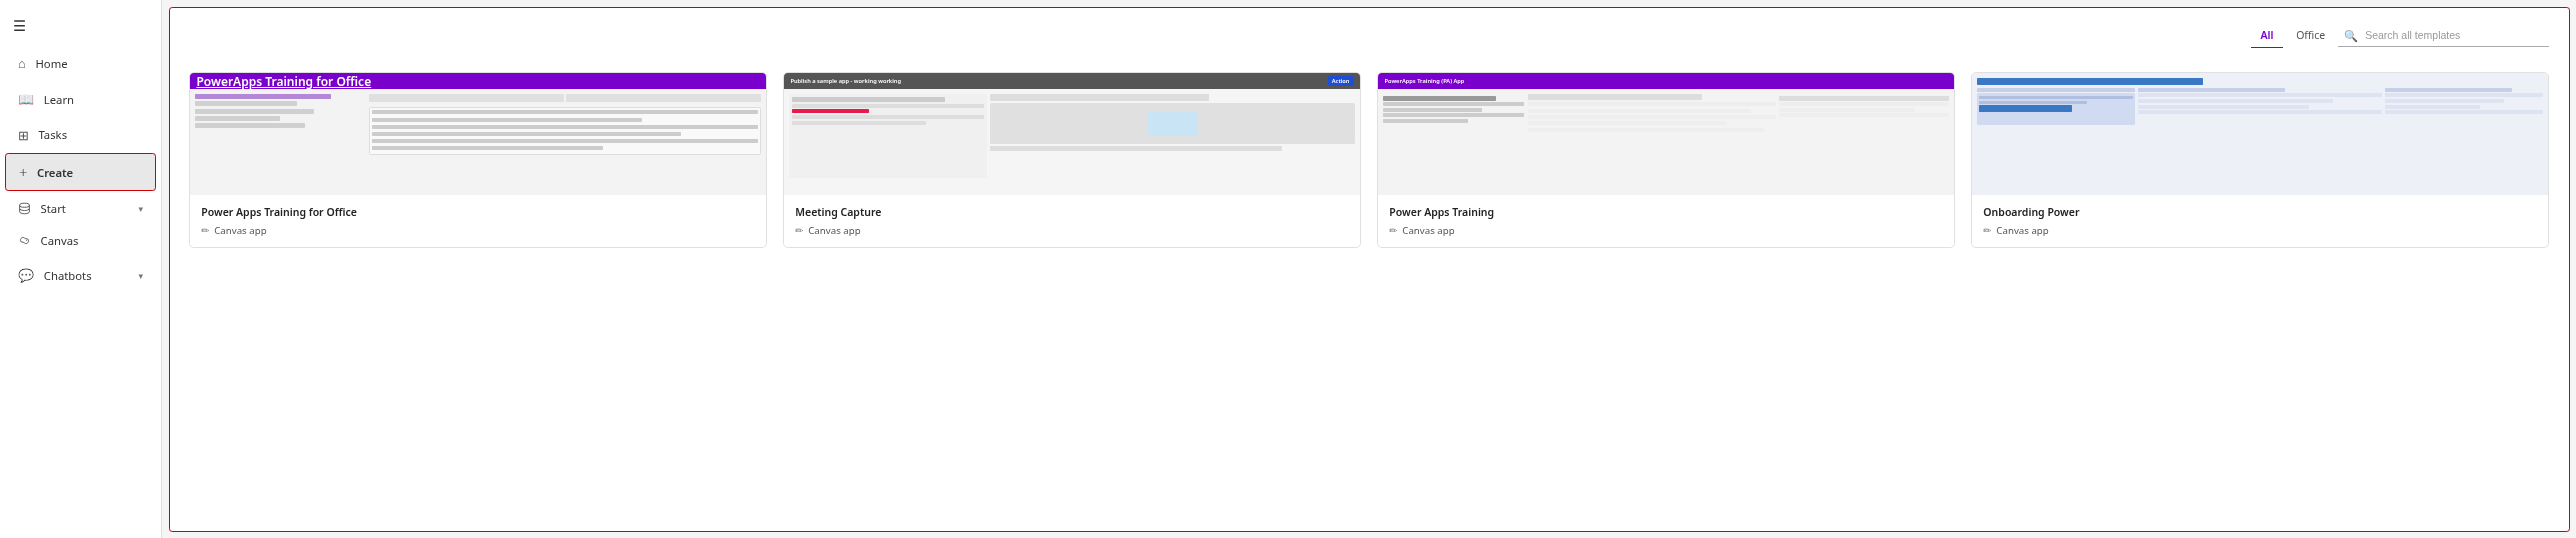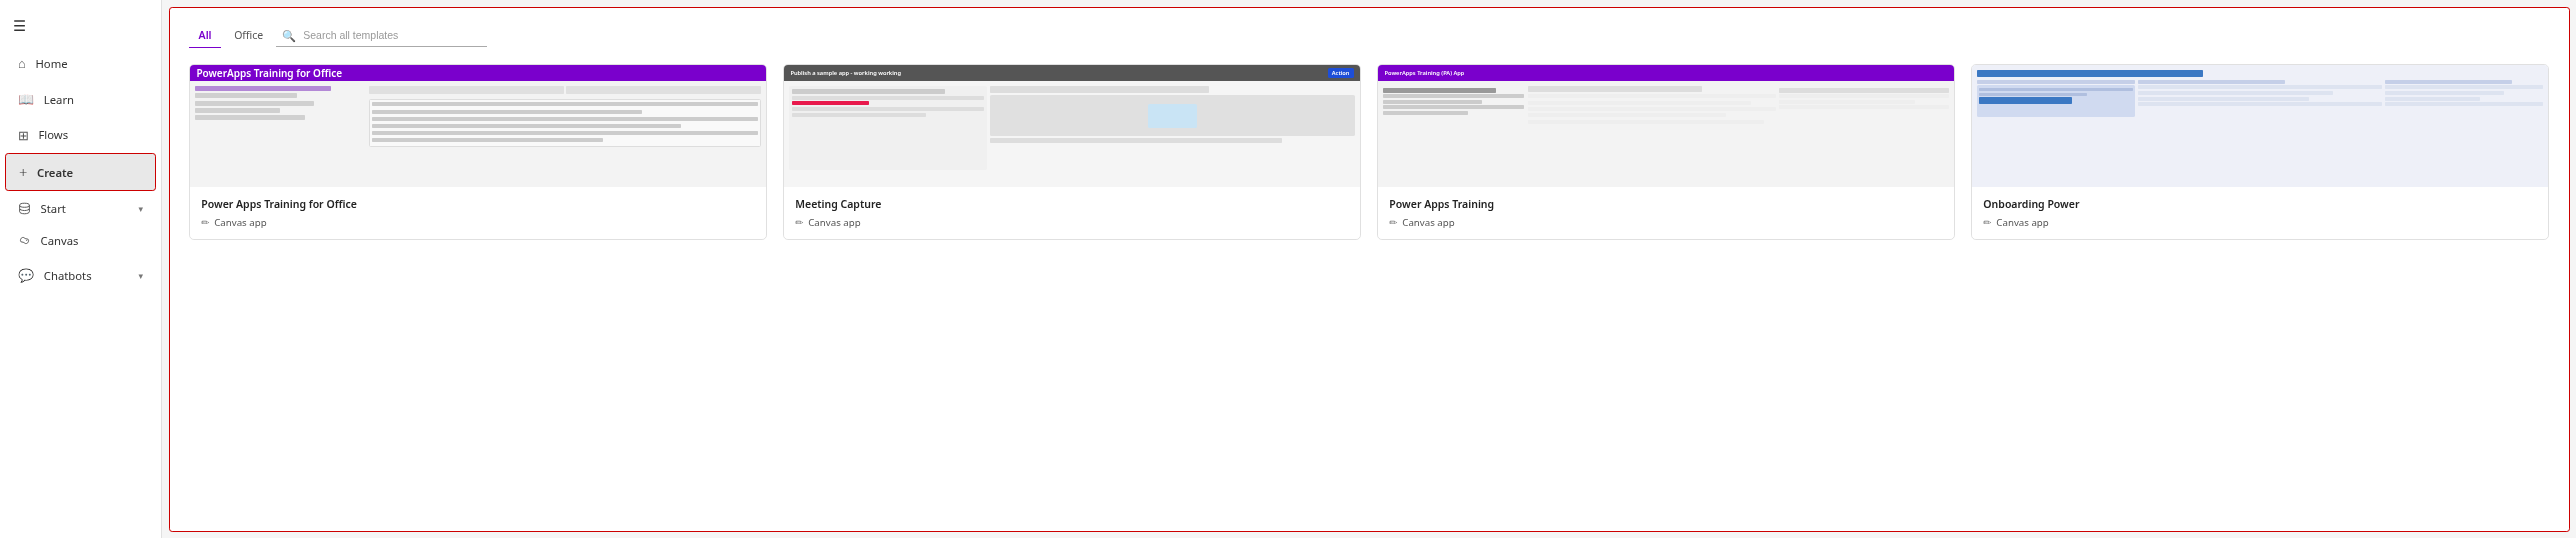--- a/index.html
+++ b/index.html
@@ -102,22 +102,22 @@
       justify-content: center;
       font-size: 9px;
       color: #555;
       cursor: pointer;
     }
 
     
     .tabs-search-row {
       display: flex;
       align-items: center;
-      justify-content: flex-start;
-      margin-bottom: 16px;
+      justify-content: flex-end;
+      margin-bottom: 24px;
     }
     .tabs {
       display: flex;
       gap: 0;
     }
     .tab {
       padding: 4.9px 9.7px;
       font-size: 10.5px;
       color: #555;
       cursor: pointer;
@@ -273,21 +273,21 @@
     <span>Home</span>
   </div>
 
   <div class="sidebar-item">
     <span class="icon">📖</span>
     <span>Learn</span>
   </div>
 
   <div class="sidebar-item">
     <span class="icon">⊞</span>
-    <span>Flows</span>
+    <span>Tasks</span>
   </div>
 
   <div class="sidebar-item active">
     <span class="icon plus-icon">+</span>
     <span>Create</span>
   </div>
 
   <div class="sidebar-item">
     <span class="icon">
       <svg width="13" height="13" viewBox="0 0 16 16" fill="none">
@@ -335,21 +335,21 @@
         <span class="search-icon">🔍</span>
         <input type="text" class="search-input" placeholder="Search all templates" style="">
       </div>
     </div>
 
     <div class="cards-grid">
 
       <div class="card">
         <div class="card-thumbnail thumb-card1">
           <div class="thumb-topbar" style="background:#7a00cc;">
-            <span style="font-size:10px; color:#fff;">PowerApps Training for Office</span>
+            <span style="font-size:12px; color:#fff;text-decoration:underline;">PowerApps Training for Office</span>
           </div>
           <div class="thumb-content-area">
             <div class="thumb-sidebar-mini">
               <div class="mini-row" style="background:#b388d6; width:80%;"></div>
               <div class="mini-row" style="width:60%;"></div>
               <div class="mini-row" style="width:70%;"></div>
               <div class="mini-row" style="width:50%;"></div>
               <div class="mini-row" style="width:65%;"></div>
             </div>
             <div class="thumb-main-mini">

